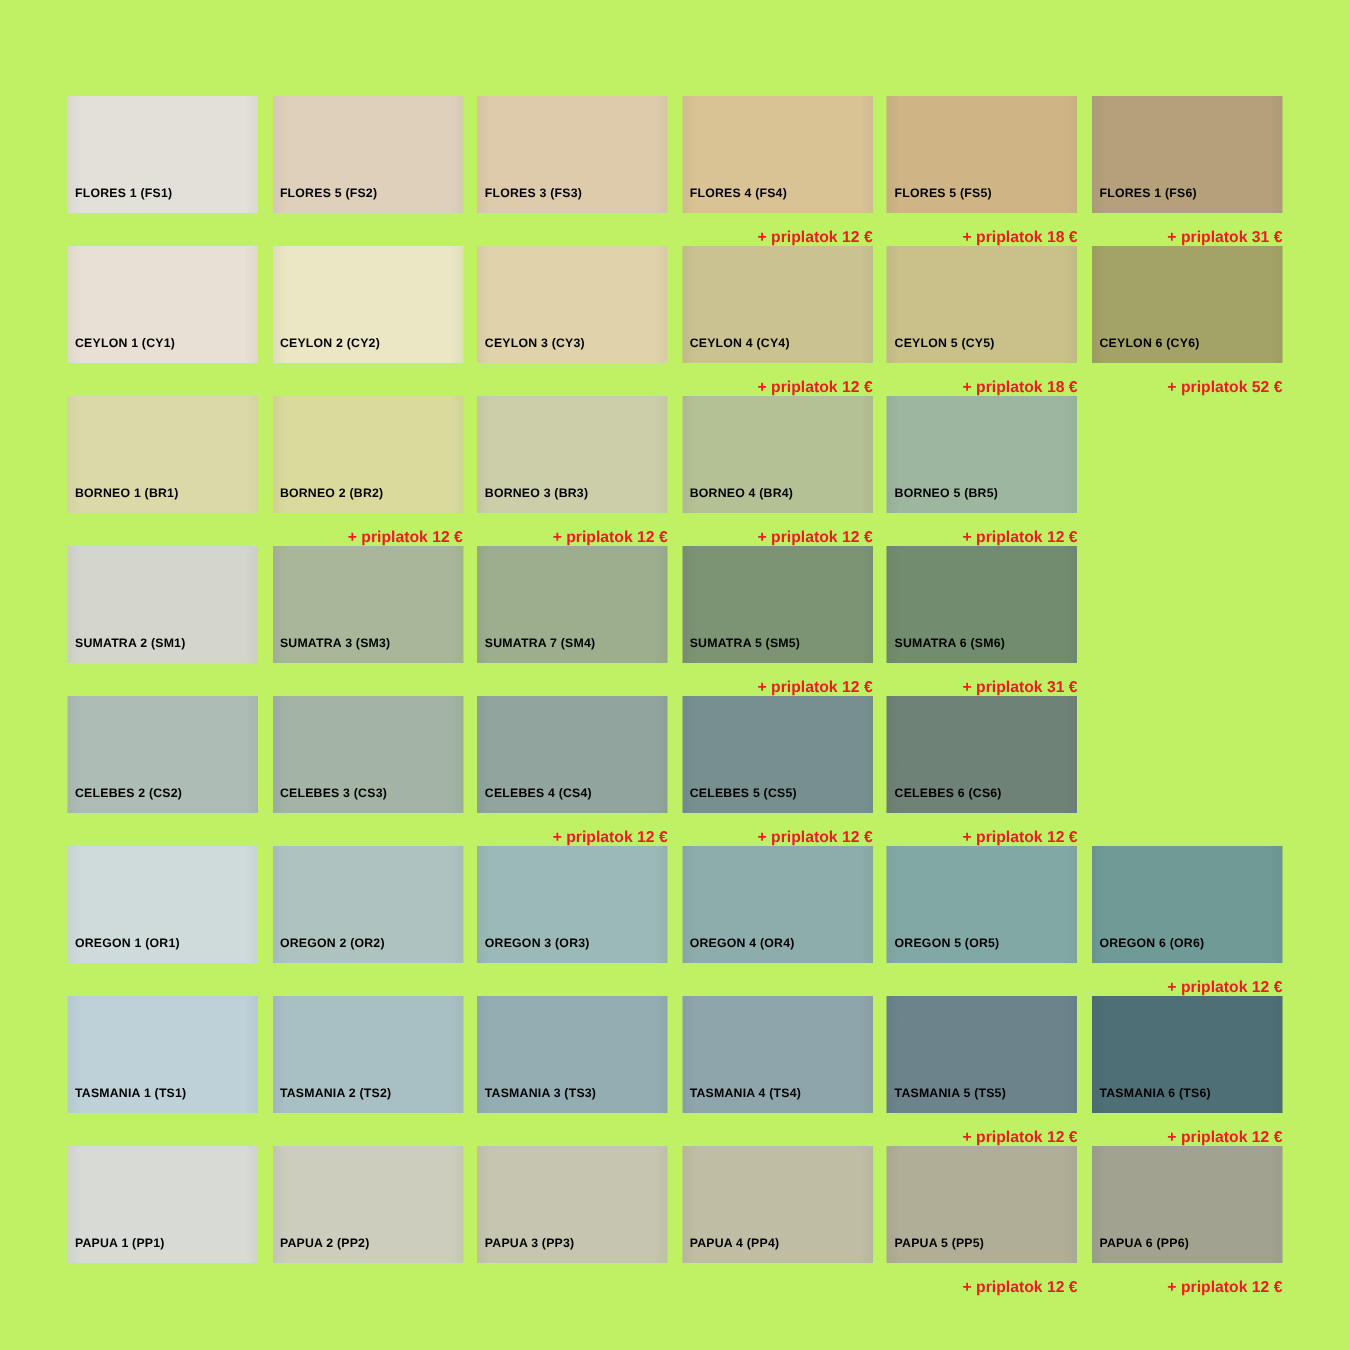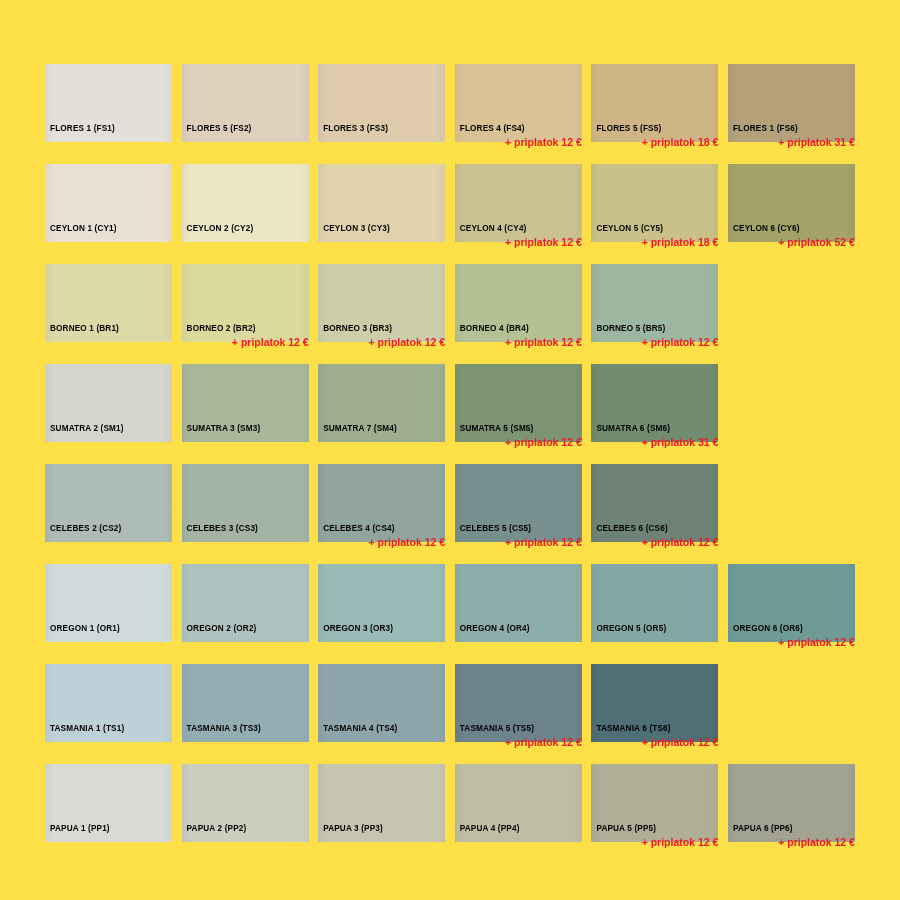--- a/index.html
+++ b/index.html
@@ -10,21 +10,21 @@
   body {
     width: 900px;
     height: 900px;
     font-family: "Liberation Sans", sans-serif;
     overflow: hidden;
   }
   #sheet {
     position: relative;
     width: 900px;
     height: 900px;
-    background: #fde047;
+    background: #bef264;
     box-sizing: border-box;
   }
   #grid {
     position: absolute;
     left: 45px;
     top: 64px;
     width: 820px;
     display: flex;
     flex-direction: column;
   }
@@ -65,21 +65,21 @@
     font-weight: bold;
     letter-spacing: 0.15px;
     color: #000000;
     white-space: nowrap;
     z-index: 3;
     line-height: 10px;
   }
   .swatch-surcharge {
     position: absolute;
     left: 0px;
-    top: 72px;
+    top: 88px;
     width: 127px;
     text-align: right;
     font-size: 10.5px;
     font-weight: bold;
     color: #ed1c24;
     white-space: nowrap;
     line-height: 12px;
   }
 </style>
 </head>
@@ -246,20 +246,24 @@
           <div class="swatch-label">OREGON 6 (OR6)</div>
           <div class="swatch-surcharge" style="color: rgb(237, 28, 36);">+ priplatok 12 €</div>
         </div>
       </div>
       <div class="swatch-row">
         <div class="swatch-cell">
           <div class="swatch-chip" style="background: rgb(190, 209, 216);"></div>
           <div class="swatch-label">TASMANIA 1 (TS1)</div>
         </div>
         <div class="swatch-cell">
+          <div class="swatch-chip" style="background: rgb(168, 191, 195);"></div>
+          <div class="swatch-label">TASMANIA 2 (TS2)</div>
+        </div>
+        <div class="swatch-cell">
           <div class="swatch-chip" style="background: rgb(147, 174, 179);"></div>
           <div class="swatch-label">TASMANIA 3 (TS3)</div>
         </div>
         <div class="swatch-cell">
           <div class="swatch-chip" style="background: rgb(142, 165, 171);"></div>
           <div class="swatch-label">TASMANIA 4 (TS4)</div>
         </div>
         <div class="swatch-cell">
           <div class="swatch-chip" style="background: rgb(108, 131, 140);"></div>
           <div class="swatch-label">TASMANIA 5 (TS5)</div>

